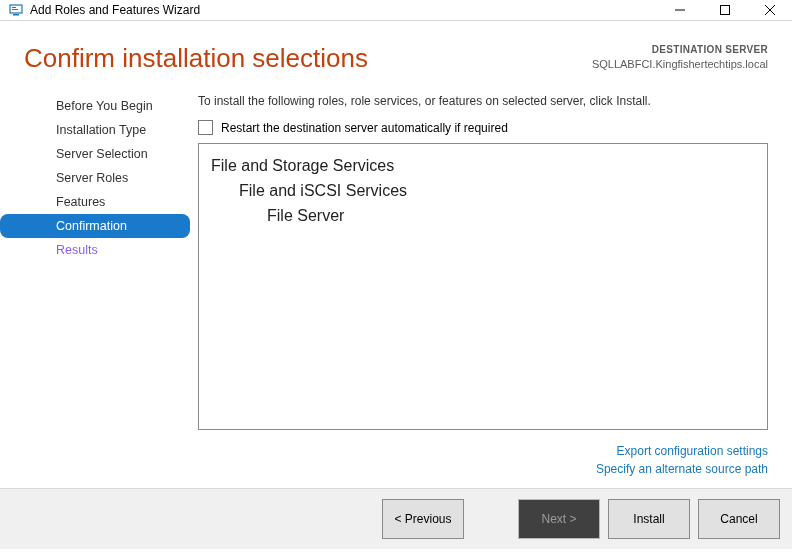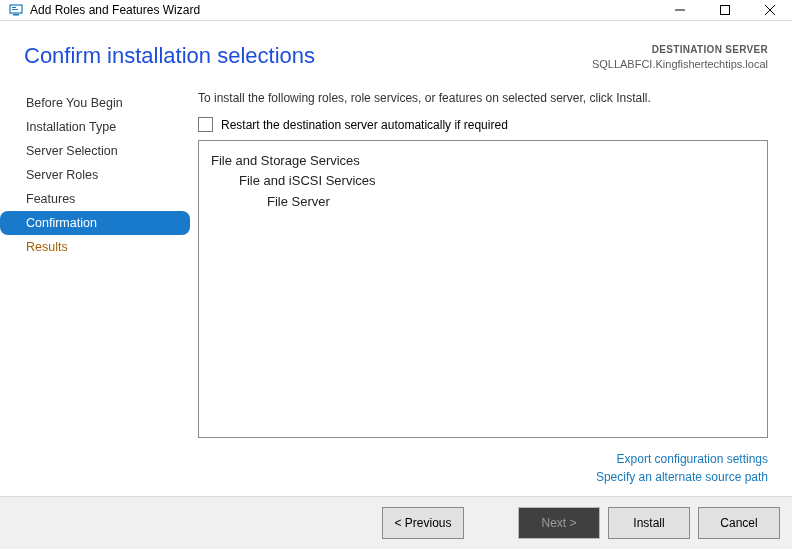--- a/index.html
+++ b/index.html
@@ -54,55 +54,55 @@
       display: flex;
       flex-direction: column;
       height: calc(100% - 32px);
     }
     .header-row {
       display: flex;
       padding: 22px 24px 8px 24px;
       align-items: flex-start;
     }
     .page-title {
-      font-size: 22px;
+      font-size: 26px;
       font-weight: 400;
-      color: #1d4ed8;
+      color: #c2410c;
       flex: 1;
     }
     .dest-block {
       text-align: right;
       font-size: 11px;
       color: #5a5a5a;
       line-height: 1.35;
     }
     .dest-label { font-size: 10px; letter-spacing: 0.3px; font-weight: bold; }
 
     .body-row {
       display: flex;
       flex: 1;
       overflow: hidden;
     }
     .sidebar {
       width: 190px;
       padding: 12px 0;
     }
     .side-item {
-      padding: 5px 8px 5px 26px;
+      padding: 5px 8px 5px 56px;
       font-size: 12.5px;
       color: #333;
       cursor: pointer;
     }
     .side-item.selected {
       background: #1979cb;
       color: #fff;
       border-radius: 8px;
     }
     .side-item.disabled {
-      color: #a16207;
+      color: #8b5cf6;
       cursor: default;
     }
 
     .content {
       flex: 1;
       padding: 12px 24px 0 8px;
       display: flex;
       flex-direction: column;
       overflow: hidden;
     }
@@ -127,21 +127,21 @@
     .note {
       font-size: 12px;
       color: #333;
       line-height: 1.45;
       margin-bottom: 12px;
     }
     .feature-box {
       border: 1px solid #8a8a8a;
       background: #fff;
       padding: 10px 12px;
-      font-size: 13px;
+      font-size: 16px;
       color: #222;
       flex: 1;
       overflow: auto;
       margin-bottom: 12px;
     }
     .feature-box .lvl1 { padding-left: 0; }
     .feature-box .lvl2 { padding-left: 28px; }
     .feature-box .lvl3 { padding-left: 56px; }
     .feature-box div { line-height: 1.55; }
 
@@ -160,21 +160,21 @@
     .footer {
       border-top: 1px solid #d9d9d9;
       background: #f0f0f0;
       padding: 10px 12px;
       display: flex;
       justify-content: flex-end;
       gap: 8px;
     }
     .btn {
       min-width: 82px;
-      height: 32px;
+      height: 40px;
       border: 1px solid #8a8a8a;
       background: #e1e1e1;
       font-size: 12px;
       color: #000;
       cursor: pointer;
       padding: 0 10px;
     }
     .btn.disabled {
       color: #9c9c9c;
       border-color: #b8b8b8;

